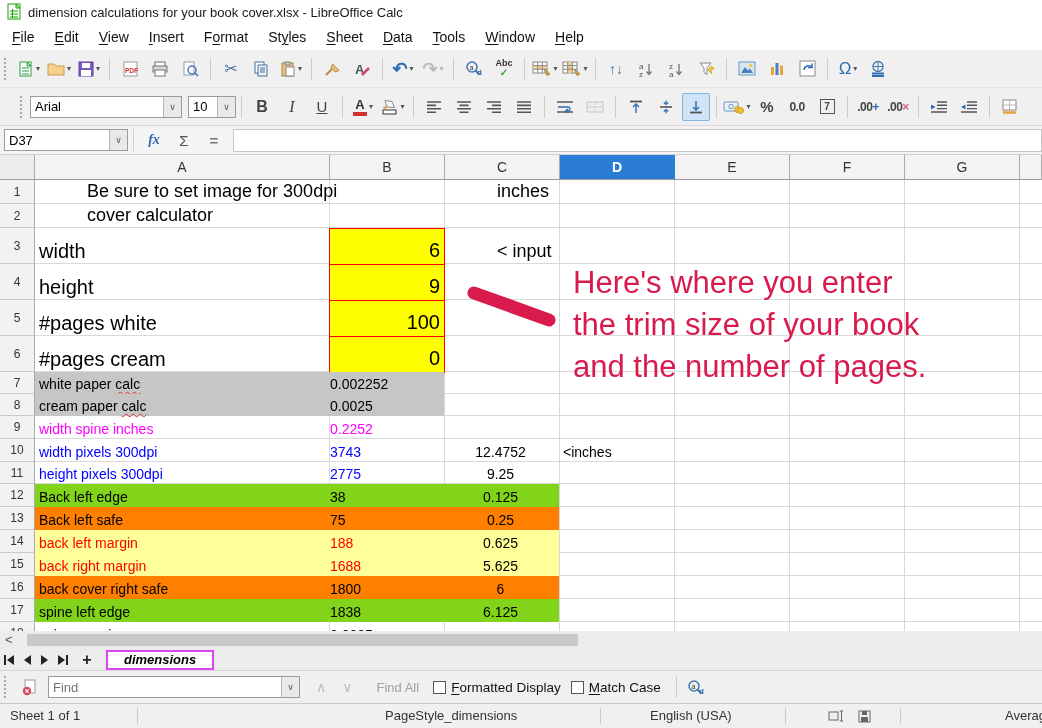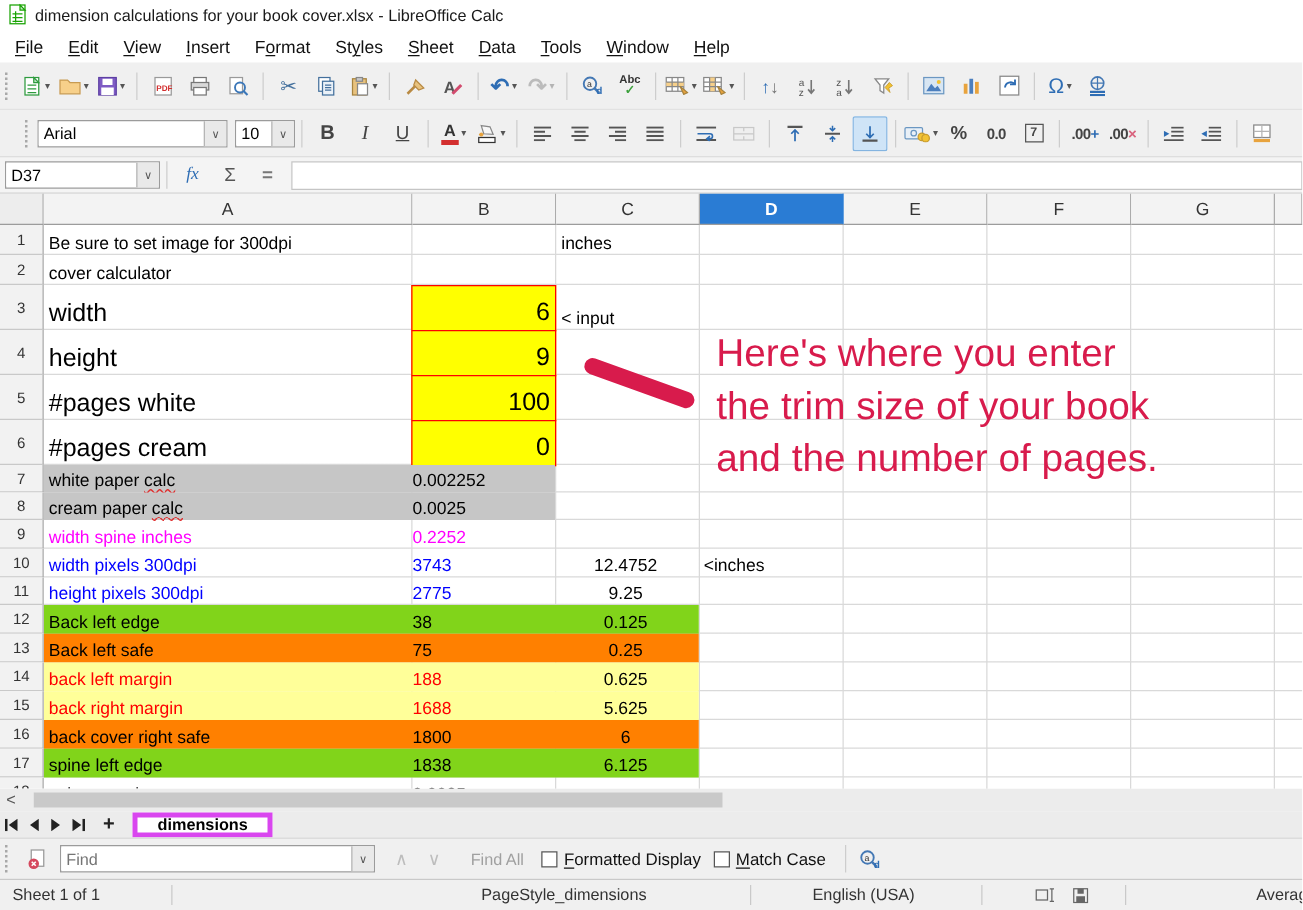--- a/index.html
+++ b/index.html
@@ -43,31 +43,31 @@
       35px 23px,35px 47px,35px 83px,35px 119px,35px 155px,35px 191px,35px 213px,35px 235px,35px 258px,35px 281px,35px 303px,35px 326px,35px 349px,35px 372px,35px 395px,35px 418px,35px 441px;}
   .r{position:absolute;left:0;width:1042px;}
   .rh{position:absolute;left:0;top:0;width:35px;height:100%;background:#F2F2F2;border-right:1px solid #ABABAB;border-bottom:1px solid #C9C9C9;box-sizing:border-box;display:flex;align-items:center;justify-content:center;font-size:12px;color:#333;}
   .band{position:absolute;top:0;left:35px;height:100%;}
   .c{position:absolute;bottom:2px;white-space:nowrap;font-size:14px;color:#000;line-height:1.1;}
   .ca{left:39px;}
   .cb{left:330px;width:111px;text-align:left;}
   .cc{left:445px;width:111px;text-align:center;}
   .ccl{left:449px;}
   .cdl{left:563px;}
-  .mid{font-size:14px;}
+  .mid{font-size:18px;margin-left:48px;}
   .big{font-size:20px;}
   .yc{position:absolute;left:329px;width:116px;height:37px;background:#FFFF00;border:1px solid #FF0000;box-sizing:border-box;display:flex;align-items:flex-end;justify-content:flex-end;padding:0 4px 2px 0;font-size:20px;color:#000;}
   .sq{text-decoration:underline;text-decoration-style:wavy;text-decoration-color:#E03030;text-decoration-thickness:1px;text-underline-offset:2px;}
   .anno{position:absolute;left:573px;top:82px;font-size:31px;line-height:42px;color:#D81B4C;white-space:nowrap;z-index:6;}
   
   .hscroll{position:absolute;top:631px;left:0;width:1042px;height:18px;background:#ECECEC;}
   .hthumb{position:absolute;left:27px;top:3px;width:551px;height:12px;background:#C9C9C9;}
   .tabbar{position:absolute;top:649px;left:0;width:1042px;height:21px;background:#ECECEC;display:flex;align-items:center;}
   .nv{width:18px;height:18px;display:flex;align-items:center;justify-content:center;}
-  .stab{height:20px;background:#fff;border:4px solid #d946ef;box-sizing:border-box;display:flex;align-items:center;padding:0 16px;font-size:13px;font-weight:600;color:#000;margin-left:10px;}
+  .stab{height:20px;background:#fff;border:2px solid #d946ef;box-sizing:border-box;display:flex;align-items:center;padding:0 16px;font-size:13px;font-weight:600;color:#000;margin-left:10px;font-style:italic;}
   .findbar{position:absolute;top:670px;left:0;width:1042px;height:33px;background:#F0F0F0;border-top:1px solid #D5D5D5;display:flex;align-items:center;box-sizing:border-box;padding-left:2px;}
   .gray{color:#A0A0A0;}
   .cbx{width:13px;height:13px;border:1px solid #555;background:#fff;display:inline-block;box-sizing:border-box;}
   .fblabel{font-size:13.5px;color:#111;margin:0 10px 0 5px;white-space:nowrap;}
   .statusbar{position:absolute;top:703px;left:0;width:1042px;height:25px;background:#F0F0F0;border-top:1px solid #C9C9C9;font-size:13px;color:#333;box-sizing:border-box;overflow:hidden;}
   .sdiv{position:absolute;top:4px;width:1px;height:16px;background:#C9C9C9;}
   .sitem{position:absolute;top:4px;white-space:nowrap;}
 </style>
 </head>
 <body>
@@ -422,21 +422,21 @@
 
   <div class="bar fbar">
     <div class="combo" style="width:124px">
         <input style="flex: 1 1 0%; min-width: 0px;" value="D37">
         <div class="dbtn">
           <span>∨</span>
         </div>
       </div>
     <div class="sep"></div>
     <div class="tb" style="height:24px">
-        <span style="font-size:14px;font-style:italic;font-weight:normal;color:#2E6DB4;font-family:'Liberation Serif',serif">fx</span>
+        <span style="font-size:14px;font-style:italic;font-weight:bold;color:#2E6DB4;font-family:'Liberation Serif',serif">fx</span>
       </div>
     <div class="tb" style="height:24px">
         <span style="font-size:15px;color:#555">Σ</span>
       </div>
     <div class="tb" style="height:24px">
         <span style="font-size:15px;color:#777;font-weight:bold">=</span>
       </div>
     <div style="flex:1;height:23px;background:#fff;border:1px solid #C5C5C5;margin-left:4px;box-sizing:border-box"></div>
   </div>
 

